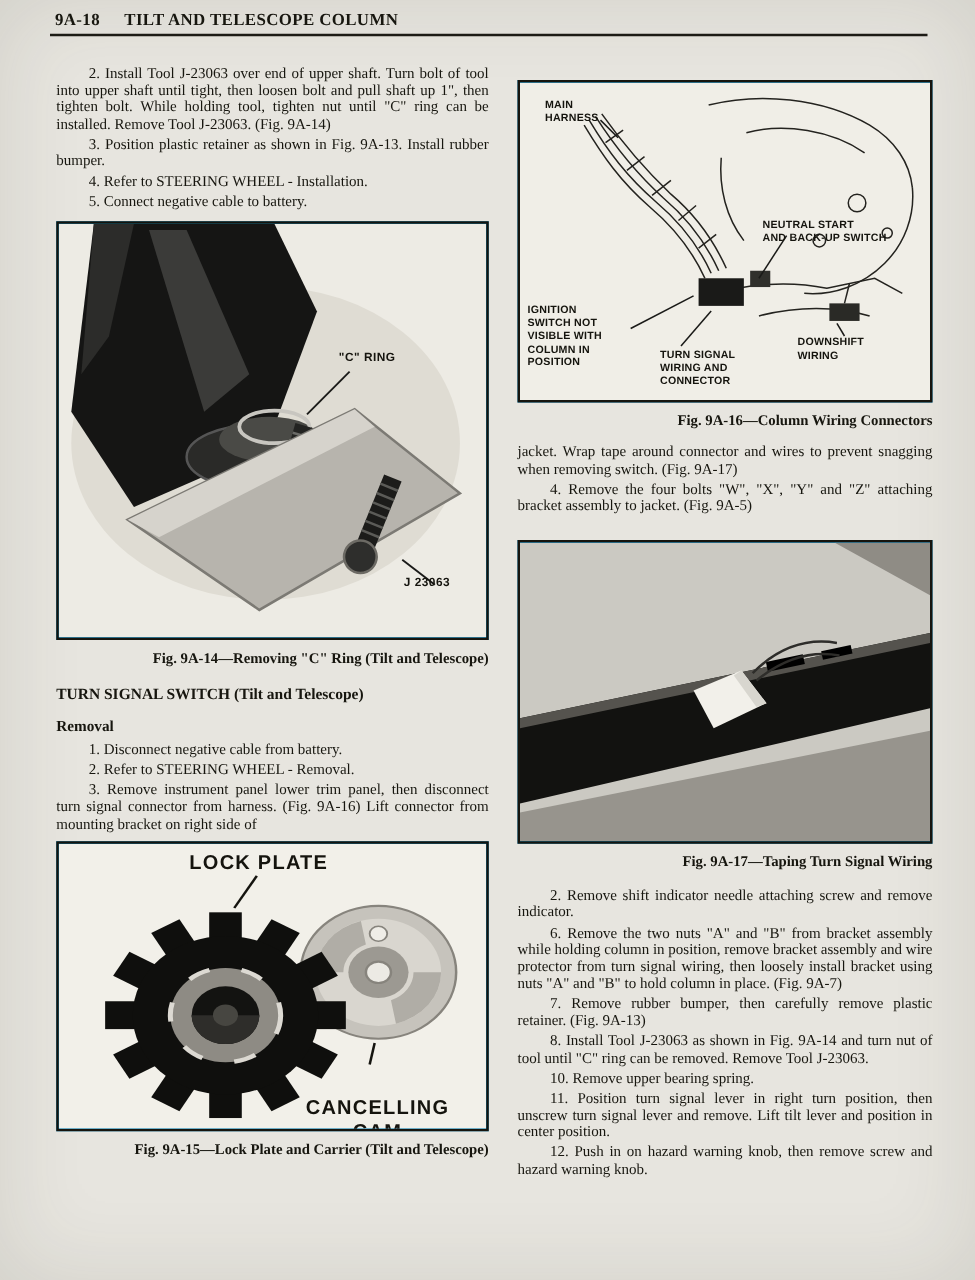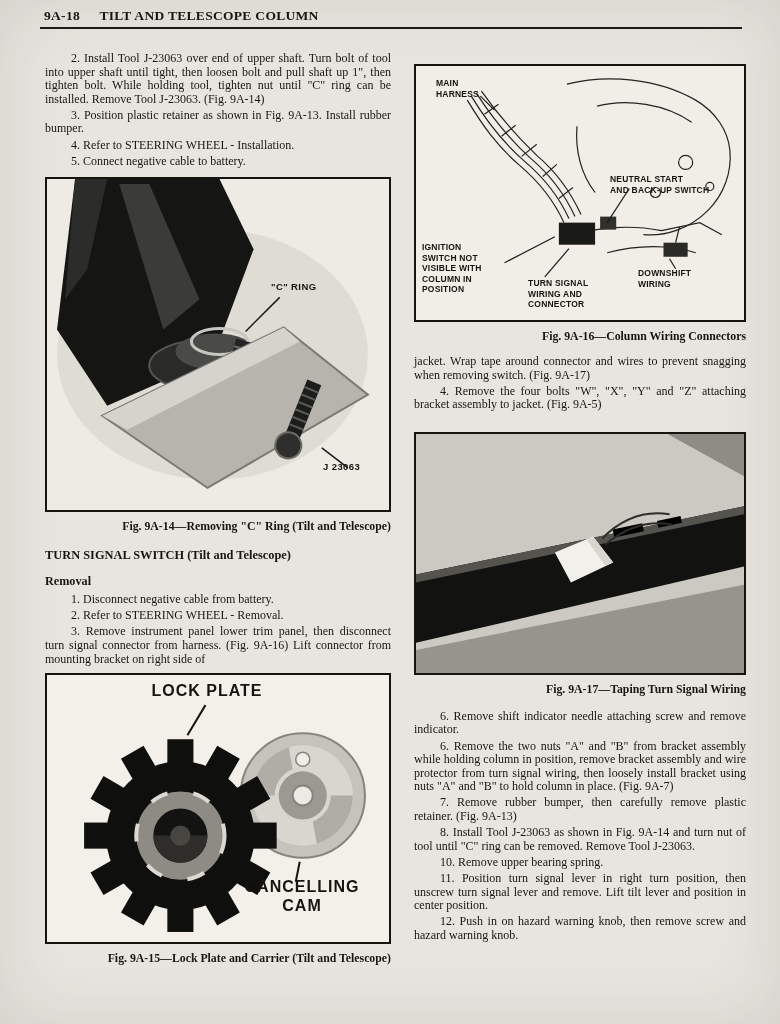--- a/index.html
+++ b/index.html
@@ -89,21 +89,21 @@
     </figure>
     <p class="caption">Fig. 9A-14—Removing "C" Ring (Tilt and Telescope)</p>
 
     <h2 class="sect">TURN SIGNAL SWITCH (Tilt and Telescope)</h2>
     <h3 class="subsect">Removal</h3>
 
     <p class="body-p indent">1. Disconnect negative cable from battery.</p>
     <p class="body-p indent">2. Refer to STEERING WHEEL - Removal.</p>
     <p class="body-p indent">3. Remove instrument panel lower trim panel, then disconnect turn signal connector from harness. (Fig. 9A-16) Lift connector from mounting bracket on right side of</p>
 
-    <figure class="figbox" style="height:271px; margin-top:7px;">
+    <figure class="figbox" style="height:232px; margin-top:7px;">
       <div class="figinner">
         <svg class="figart" viewBox="0 0 341 266" preserveAspectRatio="none">
           <rect width="341" height="266" fill="#f2f0e9"></rect>
 
           <g transform="translate(255,120)">
             <circle r="62" fill="#c6c3bc" stroke="#87847d" stroke-width="2"></circle>
             <circle r="50" fill="#d9d6cf"></circle>
             <path d="M-50 0 A50 50 0 0 1 -14 -48 L-10 -26 A28 28 0 0 0 -28 0 Z" fill="#b0ada6"></path>
             <path d="M50 0 A50 50 0 0 1 14 48 L10 26 A28 28 0 0 0 28 0 Z" fill="#b0ada6"></path>
             <circle r="24" fill="#9c9992"></circle>
@@ -222,21 +222,21 @@
 
           <polygon points="138,118 176,102 196,128 154,148" fill="#f2f0ea"></polygon>
           <polygon points="176,102 196,128 188,131 170,106" fill="#d8d6cf"></polygon>
 
           <path d="M185 104 C205 84 228 76 252 80 M188 110 C210 92 232 86 254 90" stroke="#2e2d2a" stroke-width="2" fill="none"></path>
         </svg>
       </div>
     </figure>
     <p class="caption">Fig. 9A-17—Taping Turn Signal Wiring</p>
 
-    <p class="body-p indent mt-steps">6. Remove shift indicator needle attaching screw and remove indicator.</p>
+    <p class="body-p indent mt-steps">2. Remove shift indicator needle attaching screw and remove indicator.</p>
     <p class="body-p indent">6. Remove the two nuts "A" and "B" from bracket assembly while holding column in position, remove bracket assembly and wire protector from turn signal wiring, then loosely install bracket using nuts "A" and "B" to hold column in place. (Fig. 9A-7)</p>
     <p class="body-p indent">7. Remove rubber bumper, then carefully remove plastic retainer. (Fig. 9A-13)</p>
     <p class="body-p indent">8. Install Tool J-23063 as shown in Fig. 9A-14 and turn nut of tool until "C" ring can be removed. Remove Tool J-23063.</p>
     <p class="body-p indent">10. Remove upper bearing spring.</p>
     <p class="body-p indent">11. Position turn signal lever in right turn position, then unscrew turn signal lever and remove. Lift tilt lever and position in center position.</p>
     <p class="body-p indent">12. Push in on hazard warning knob, then remove screw and hazard warning knob.</p>
 
   </section>
 
 </div>

